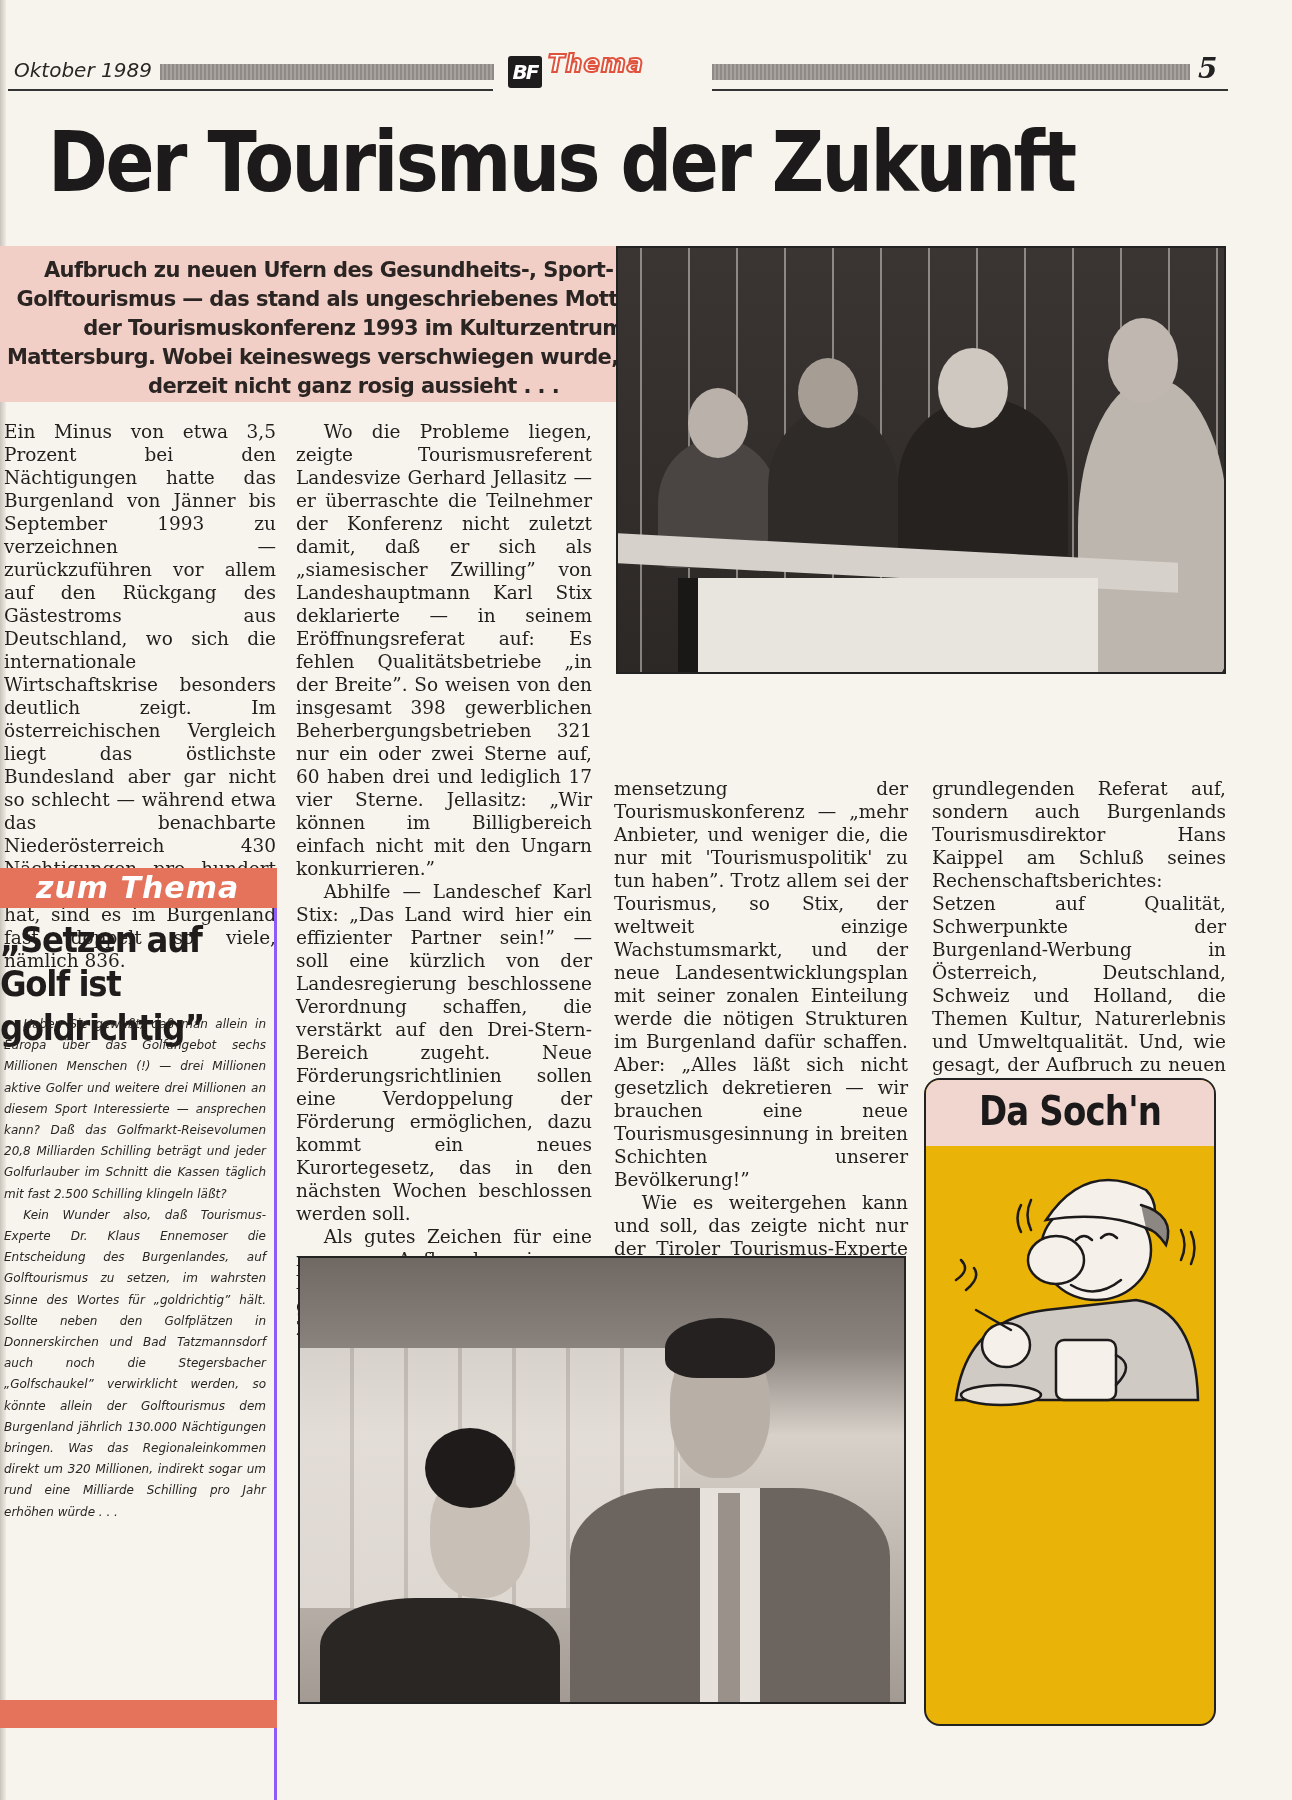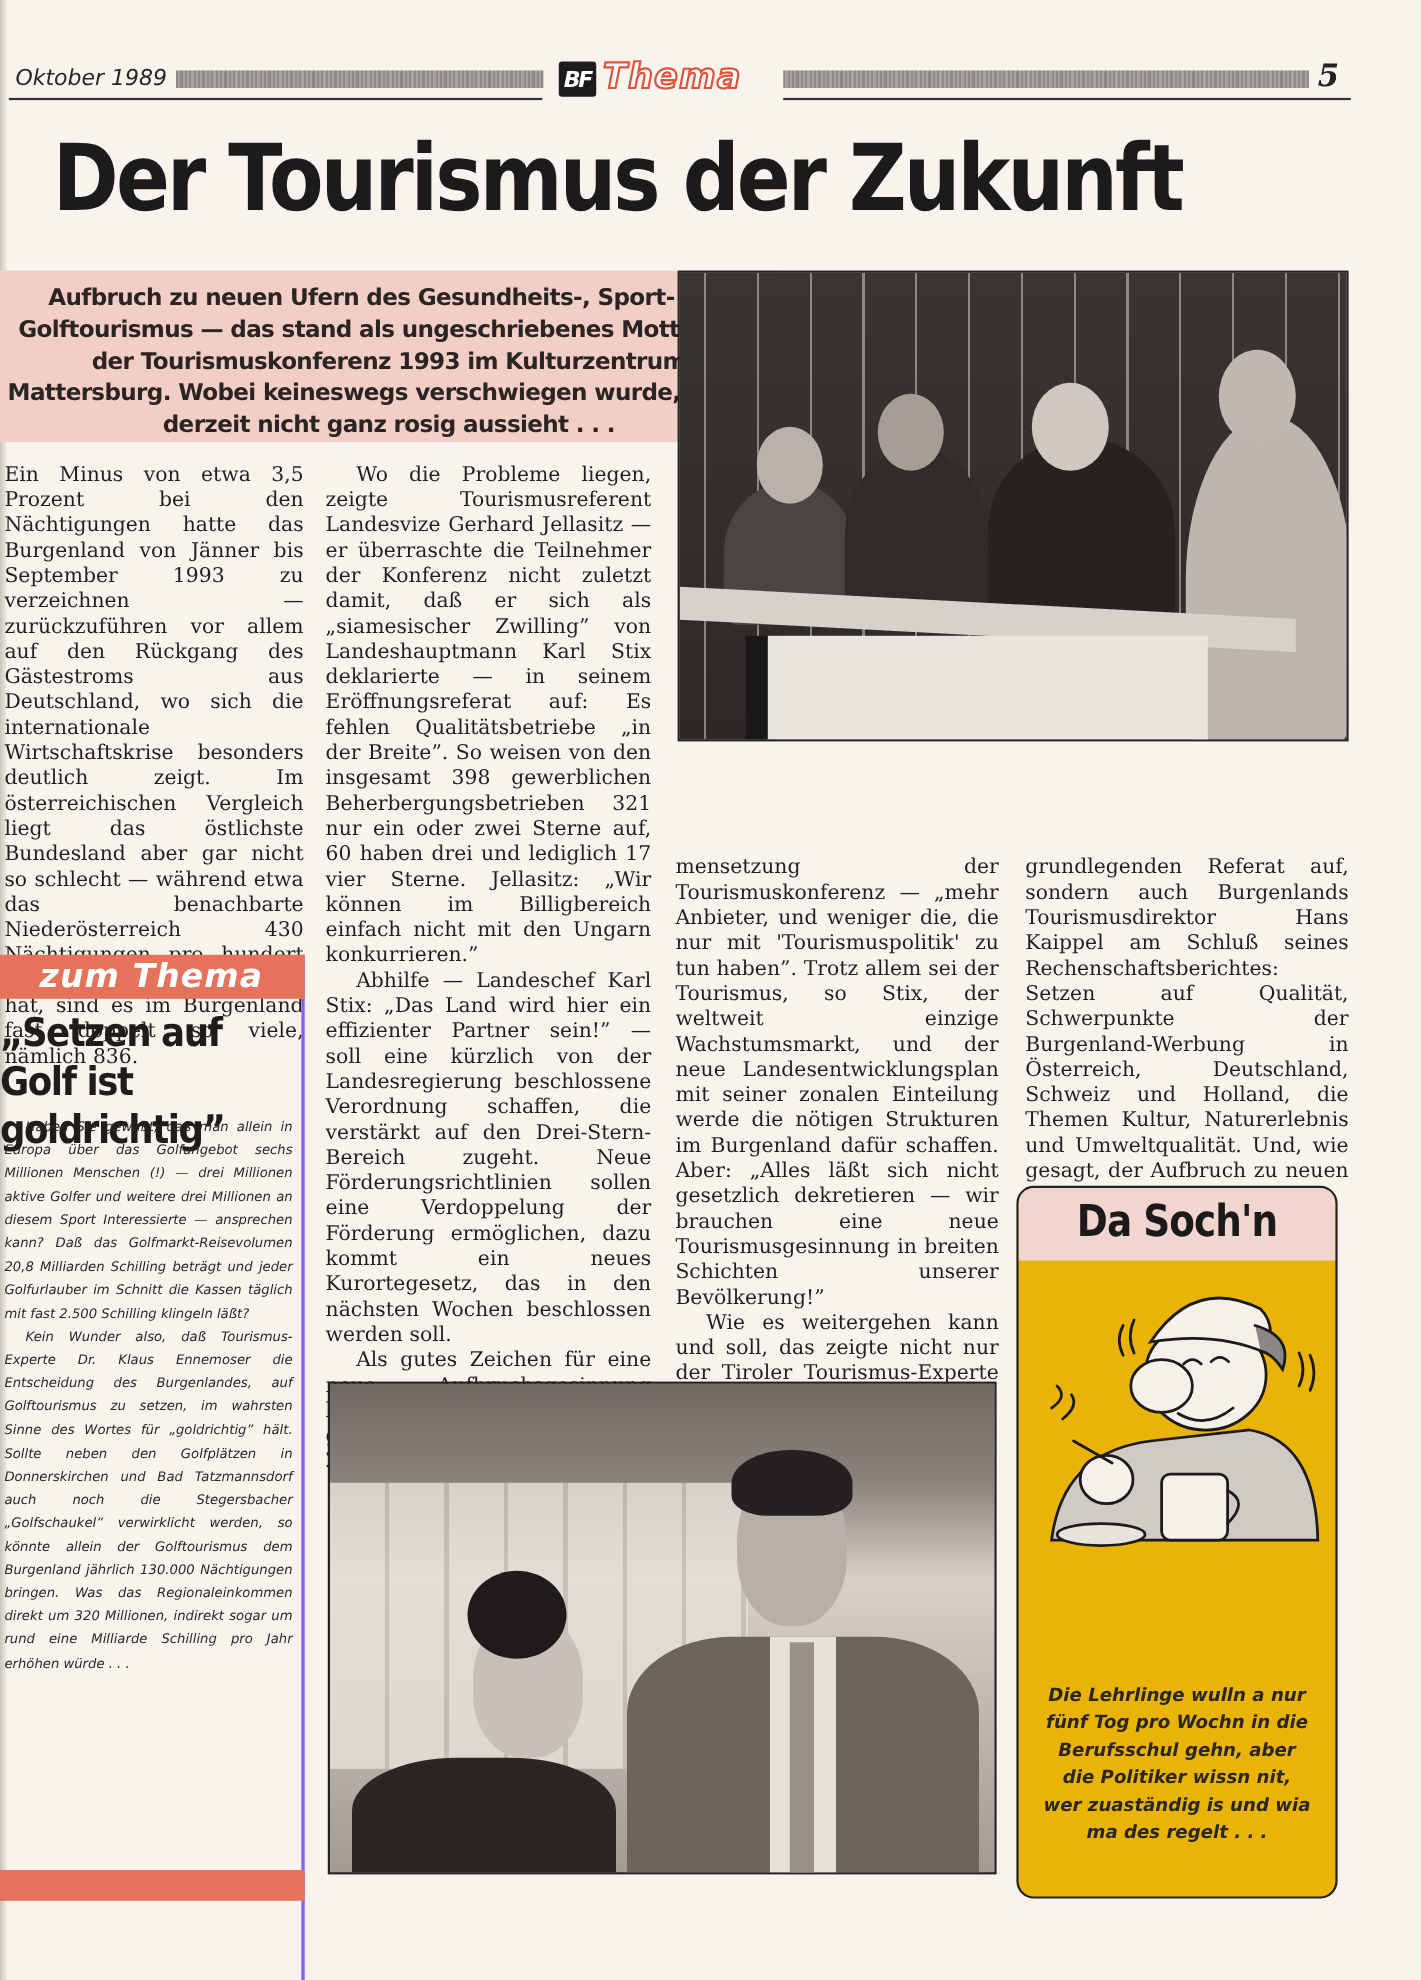--- a/index.html
+++ b/index.html
@@ -14,21 +14,21 @@
 
   
   .hdr-date { position: absolute; left: 14px; top: 58px; font-family: "DejaVu Sans", sans-serif; font-style: italic; font-size: 20px; color: #2a2624; }
   .hdr-bar { position: absolute; top: 64px; height: 16px; background: repeating-linear-gradient(90deg,#8f8a86 0 2px,#a7a29e 2px 4px); }
   .hdr-bar.l { left: 160px; width: 334px; }
   .hdr-bar.r { left: 712px; width: 478px; }
   .hdr-line { position: absolute; top: 89px; height: 2px; background: #333; }
   .hdr-line.l { left: 8px; width: 485px; }
   .hdr-line.r { left: 712px; width: 516px; }
   .hdr-logo { position: absolute; left: 508px; top: 56px; width: 34px; height: 32px; background: #1e1c1c; border-radius: 3px; color: #fff; font-family: "DejaVu Sans", sans-serif; font-weight: bold; font-style: italic; font-size: 20px; line-height: 32px; text-align: center; letter-spacing: -2px; }
-  .hdr-thema { position: absolute; left: 548px; top: 50px; font-family: "DejaVu Sans", sans-serif; font-weight: bold; font-style: italic; font-size: 32px; color: #fff; -webkit-text-stroke: 2px #e0523c; letter-spacing: 1px; }
+  .hdr-thema { position: absolute; left: 548px; top: 50px; font-family: "DejaVu Sans", sans-serif; font-weight: bold; font-style: italic; font-size: 24px; color: #fff; -webkit-text-stroke: 2px #e0523c; letter-spacing: 1px; }
   .hdr-page { position: absolute; left: 1198px; top: 52px; font-family: "DejaVu Serif", serif; font-style: italic; font-weight: bold; font-size: 28px; color: #222; }
 
   
   .headline { position: absolute; left: 48px; top: 112px; width: 1180px; font-family: "DejaVu Sans", sans-serif; font-weight: bold; font-size: 84px; letter-spacing: -3px; line-height: 100px; color: #1c1a1a; transform: scaleX(0.86); transform-origin: left; white-space: nowrap; }
 
   
   .lead { position: absolute; left: 0; top: 246px; width: 711px; height: 156px; background: #f2cfc6; box-sizing: border-box; padding: 10px 10px 0 6px; }
   .lead p { margin: 0; font-family: "DejaVu Sans", sans-serif; font-weight: bold; font-size: 21px; line-height: 29px; text-align: center; color: #2a2422; letter-spacing: -0.6px; }
 
   
@@ -199,22 +199,14 @@
 
         <rect x="120" y="180" width="60" height="60" rx="8" fill="#f5f1ea"></rect>
         <path d="M180 195 Q200 205 180 225"></path>
 
         <ellipse cx="65" cy="235" rx="40" ry="10" fill="#e8e3dc"></ellipse>
 
         <path d="M95 40 Q88 55 95 70 M85 45 Q78 58 85 72"></path>
         <path d="M245 70 Q252 85 245 100 M255 72 Q262 88 255 104"></path>
       </g>
     </svg>
-    <div class="soch-text">
-      <p>Die Lehrlinge wulln a nur</p>
-      <p>fünf Tog pro Wochn in die</p>
-      <p>Berufsschul gehn, aber</p>
-      <p>die Politiker wissn nit,</p>
-      <p>wer zuaständig is und wia</p>
-      <p>ma des regelt . . .</p>
-    </div>
   </div>
 </div>
 
 </body></html>

